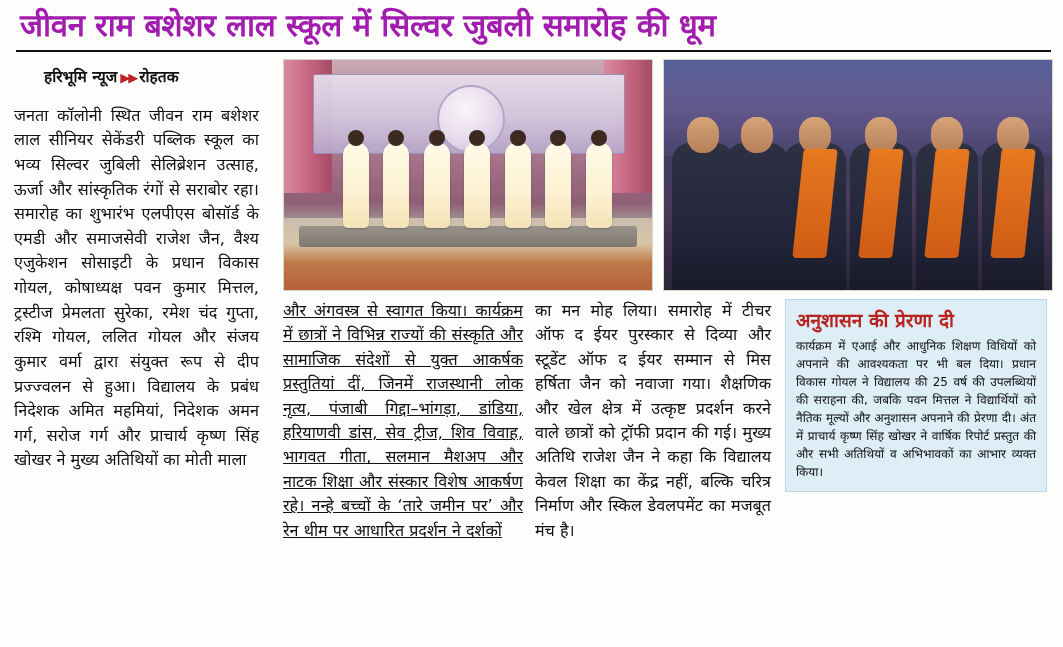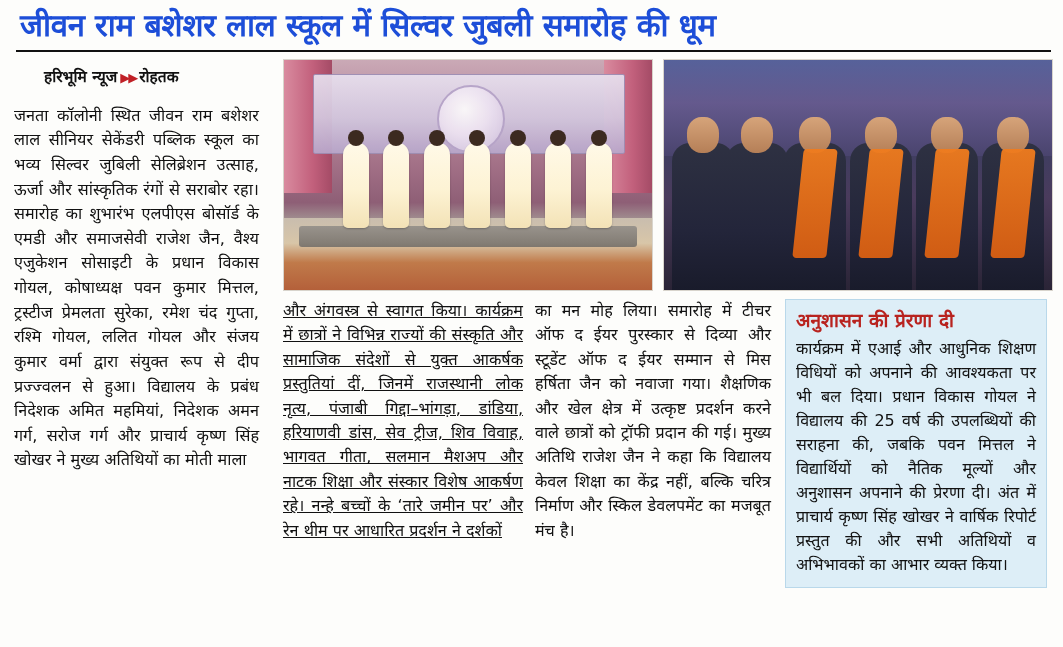--- a/index.html
+++ b/index.html
@@ -23,21 +23,21 @@
     padding: 6px 10px 4px 14px;
   }
 
   
   .headline {
     font-family: "DejaVu Sans", sans-serif;
     font-weight: bold;
     font-size: 31px;
     line-height: 1.12;
     letter-spacing: -0.3px;
-    color: #1d4ed8;
+    color: #a21caf;
     padding: 2px 0 4px 6px;
     white-space: nowrap;
   }
   .rule {
     height: 2px;
     background: #111;
     margin: 3px 2px 7px 2px;
   }
 
   
@@ -195,21 +195,21 @@
     box-sizing: border-box;
   }
   .box-title {
     font-family: "DejaVu Sans", sans-serif;
     font-weight: bold;
     font-size: 19px;
     color: #b8231f;
     margin: 0 0 4px 0;
     white-space: nowrap;
   }
-  .box .para { font-size: 16px; line-height: 1.5; }
+  .box .para { font-size: 12px; line-height: 1.5; }
 
   .col4 { margin-left: 2px; }
 </style>
 </head>
 <body>
 
 <div class="page">
 
   <div class="headline">जीवन राम बशेशर लाल स्कूल में सिल्वर जुबली समारोह की धूम</div>
   <div class="rule"></div>

